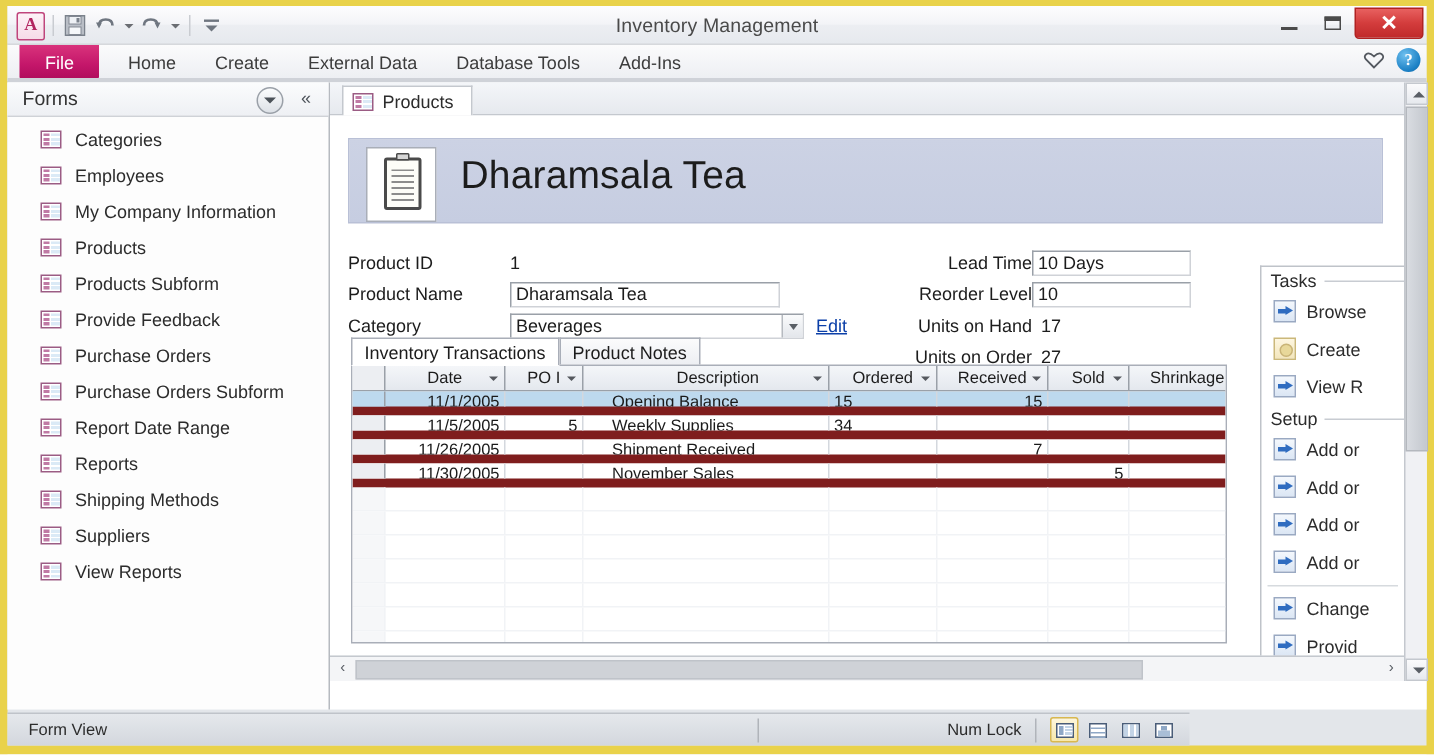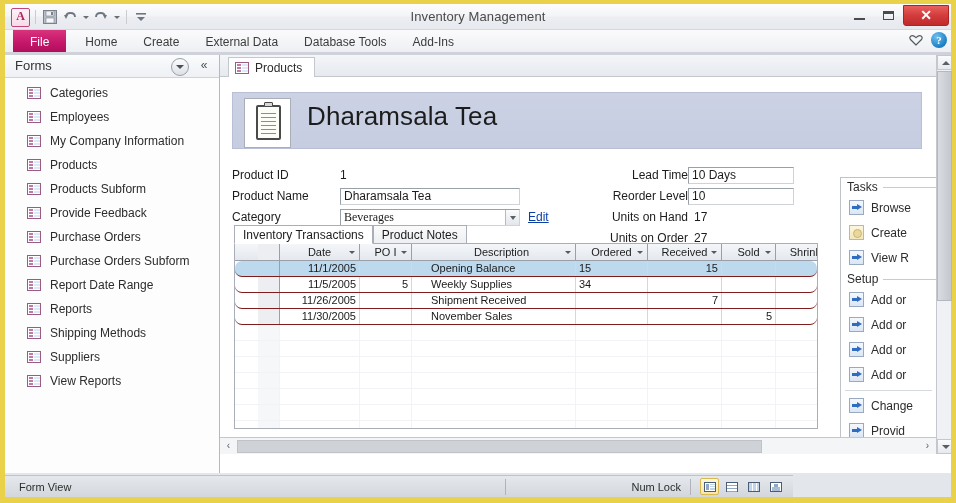--- a/index.html
+++ b/index.html
@@ -204,21 +204,21 @@
   .flabel { font-size:12px; color:#1c1c1c; }
   .fields-left .flabel { width:108px; }
   .fields-right .flabel { width:98px;text-align:right; }
   .fvalue-plain { font-size:12px; color:#1c1c1c; }
   .ftext {
     height:17px; box-sizing:border-box; background:#ffffff;
     border:1px solid #9aa0a8; border-right-color:#cfd2d7; border-bottom-color:#cfd2d7;
     font-size:12px; color:#1c1c1c; line-height:15px; padding:0 3px;
   }
   .w-name { width:180px; }
-  .w-cat  { width:180px; padding-right:28px; position:relative;font-family:Liberation Serif, serif; }
+  .w-cat  { width:196px; padding-right:28px; position:relative; }
   .w-lead { width:106px; }
   .w-reorder { width:106px; }
   .combo-arrow {
     position:absolute; right:0; top:0; width:14px; height:15px;
     background: linear-gradient(to bottom,#fafbfc,#e3e6eb); border-left:1px solid #b6bac0;
     box-sizing:border-box;
   }
   .combo-arrow:after {
     content:""; position:absolute; left:4px; top:6px;
     border-left:3px solid transparent; border-right:3px solid transparent;
@@ -233,21 +233,21 @@
     background: linear-gradient(to bottom,#fbfbfc,#eceef2);
     border:1px solid #a9aeb8; border-bottom:none; box-sizing:border-box;
   }
   .subtab.active { background:#ffffff; border-bottom:1px solid #ffffff; position:relative; z-index:2; }
 
   
   .sheet {
     position:absolute; left:14px; top:166px; width:584px; height:186px;
     border:1px solid #a9aeb8; background:#ffffff; box-sizing:border-box; overflow:hidden;
   }
-  .sheet-row { display:flex; height:16px; box-sizing:border-box;padding-left:23px; }
+  .sheet-row { display:flex; height:16px; box-sizing:border-box; }
   .sheet-head {
     height:17px; background: linear-gradient(to bottom,#f4f6f9,#e4e8ee);
     border-bottom:1px solid #9aa0a8; box-sizing:border-box;
   }
   .cell {
     box-sizing:border-box; border-right:1px solid #d4d8de;
     font-size:11px; line-height:15px; padding:0 3px; white-space:nowrap; overflow:hidden;
   }
   .sheet-head .cell {
     display:flex; align-items:center; justify-content:center; position:relative;
@@ -259,21 +259,21 @@
     border-top:3px solid #55585e;
   }
   .c-sel { width:22px; flex:0 0 22px; background:#eceef2; border-right:1px solid #9aa0a8; }
   .c-date { width:80px; flex:0 0 80px; text-align:right; }
   .c-po   { width:52px; flex:0 0 52px; text-align:right; }
   .c-desc { width:148px; flex:0 0 148px; text-align:left;margin-left:16px; }
   .c-ord  { width:72px; flex:0 0 72px; text-align:left; }
   .c-rec  { width:74px; flex:0 0 74px; text-align:right; }
   .c-sold { width:54px; flex:0 0 54px; text-align:right; }
   .c-shr  { width:78px; flex:0 0 78px; text-align:right; }
-  .row-data { border-bottom:1px solid #7f1d1d; background:#ffffff;border-radius:7px; }
+  .row-data { border-bottom:6px solid #7f1d1d; background:#ffffff; }
   .row-data.selected { background:#bdd9ee; }
   .row-data.selected .c-sel { background:#bdd9ee; }
   .row-empty { border-bottom:1px solid #f1f3f6; }
   .row-empty .c-sel { background:#f6f7f9; }
   .row-empty .cell { border-right:1px solid #f1f3f6; }
 
   
   .taskpane {
     position:absolute; left:620px; top:100px; width:96px; height:299px;
     background:#ffffff; border:1px solid #bfc3c9; border-right:none; box-sizing:border-box;

